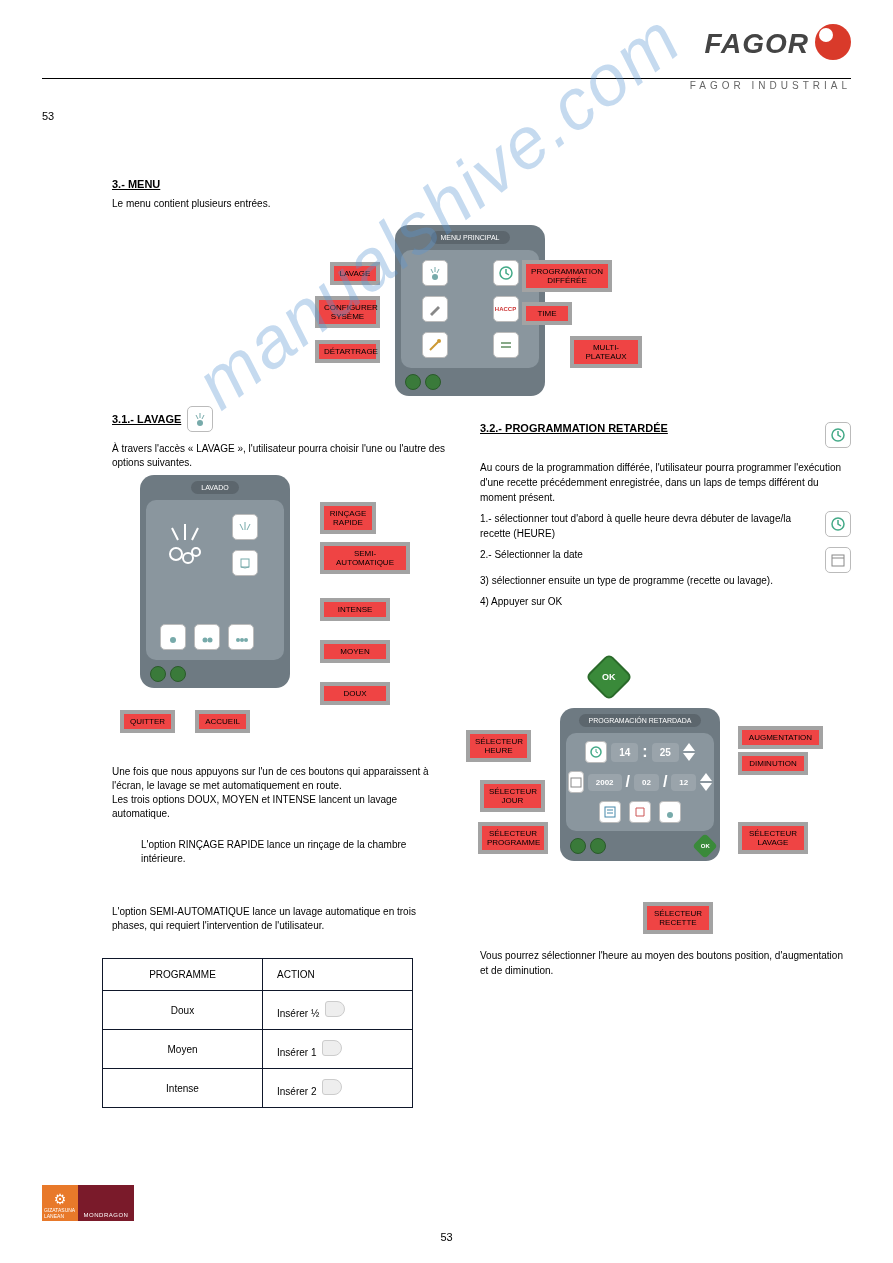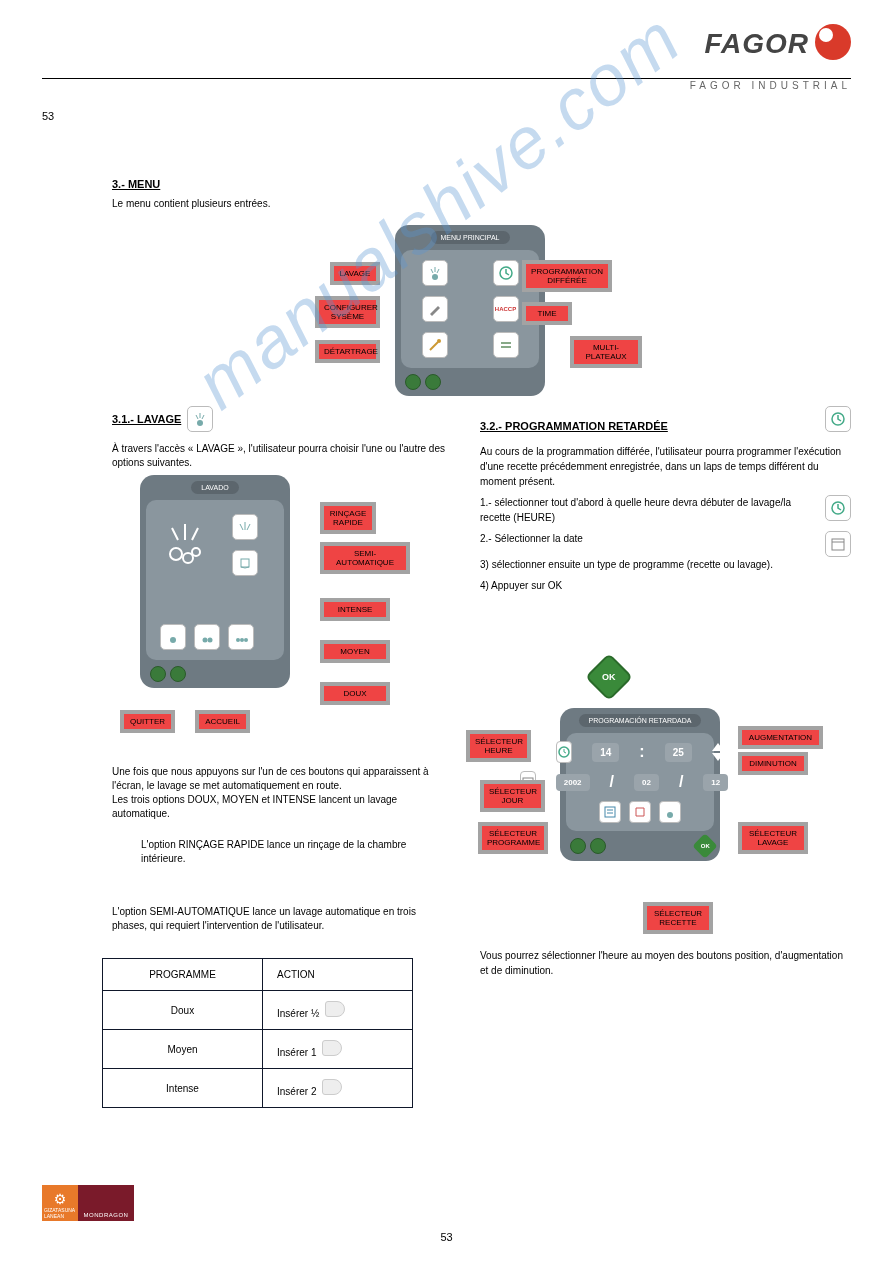--- a/index.html
+++ b/index.html
@@ -66,32 +66,32 @@
   
   
   .prog-table { position: absolute; top: 958px; left: 102px; border-collapse: collapse; font-size: 10px; }
   .prog-table td { border: 1px solid #0f172a; padding: 10px 14px; text-align: center; }
   .prog-table td:first-child { width: 160px; }
   .prog-table td:last-child { width: 150px; text-align: left; }
   .cup-icon { display: inline-block; width: 20px; height: 16px; background: #eee; border: 1px solid #ccc; border-radius: 3px 8px 8px 3px; position: relative; margin-left: 6px; }
   
   
   .sec32 { position: absolute; top: 406px; left: 480px; font-size: 11px; right: 42px; }
-  .sec32-title { font-weight: bold; text-decoration: underline; display: flex; align-items: flex-end; justify-content: space-between; }
+  .sec32-title { font-weight: bold; text-decoration: underline; display: flex; align-items: flex-start; justify-content: space-between; margin-top: 16px; }
   .sec32-text { font-size: 10px; margin-top: 12px; line-height: 1.5; }
   .sec32-text p { margin-bottom: 6px; }
   .icon-float-right { float: right; margin-left: 6px; width: 26px; height: 26px; background: #fff; border: 1px solid #bbb; border-radius: 5px; display: inline-flex; align-items: center; justify-content: center; }
   
   .ok-diamond { width: 34px; height: 34px; transform: rotate(45deg); background: #3a8a3a; border-radius: 6px; display: flex; align-items: center; justify-content: center; position: absolute; top: 660px; left: 592px; border: 2px solid #2a6a2a; }
   .ok-diamond span { transform: rotate(-45deg); color: #fff; font-size: 9px; font-weight: bold; }
   
   
   .delayed-panel { top: 708px; left: 560px; width: 160px; }
   .delayed-body { padding: 8px; }
-  .d-row { display: flex; align-items: center; gap: 20px; margin-bottom: 8px; justify-content: center; }
+  .d-row { display: flex; align-items: center; gap: 4px; margin-bottom: 8px; justify-content: center; }
   .d-field { background: #9aa4ab; color: #fff; font-size: 10px; font-weight: bold; padding: 4px 8px; border-radius: 4px; }
   .d-sep { color: #fff; font-weight: bold; }
   .d-arrows { display: flex; flex-direction: column; gap: 2px; }
   .tri-up, .tri-down { width: 0; height: 0; border-left: 6px solid transparent; border-right: 6px solid transparent; }
   .tri-up { border-bottom: 8px solid #fff; }
   .tri-down { border-top: 8px solid #fff; }
   .d-icon { width: 22px; height: 22px; background: #fff; border: 1px solid #bbb; border-radius: 4px; display: inline-flex; align-items: center; justify-content: center; font-size: 10px; }
   .d-prog-row { display: flex; gap: 8px; justify-content: center; margin-top: 4px; }
   .ok-small { width: 18px; height: 18px; transform: rotate(45deg); background: #3a8a3a; border-radius: 4px; display: flex; align-items: center; justify-content: center; }
   .ok-small span { transform: rotate(-45deg); color: #fff; font-size: 6px; font-weight: bold; }

